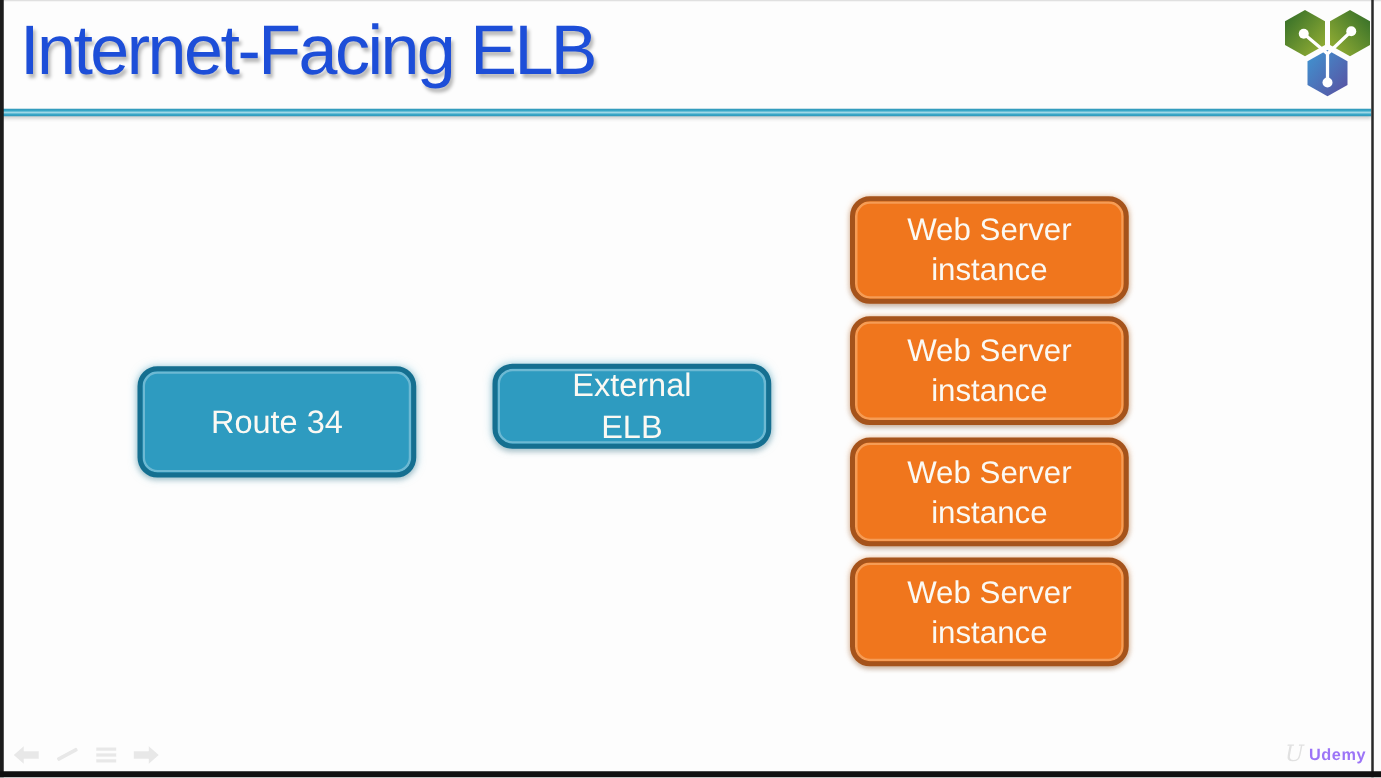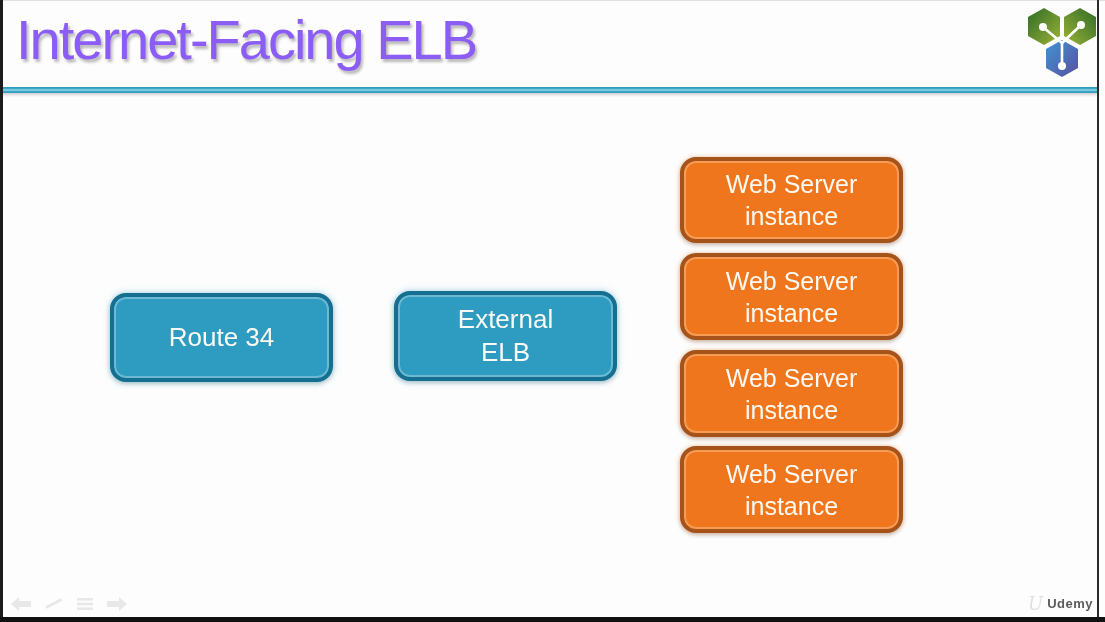--- a/index.html
+++ b/index.html
@@ -14,21 +14,21 @@
   
   .frame-left   { position:absolute; left:0; top:0; width:3px; height:622px; background:#1c1c1c; }
   .frame-bottom { position:absolute; left:0; bottom:0; width:1105px; height:5px; background:#101010; }
   .frame-right  { position:absolute; left:1097px; top:0; width:2px; height:622px; background:#2a2a2a; }
   .frame-top    { position:absolute; left:0; top:0; width:1105px; height:1px; background:#e0e0e0; }
 
   
   .title {
     position: absolute; left: 16px; top: 4px;
     font-size: 56px; letter-spacing: -2px; line-height: 72px;
-    color: #8b5cf6;
+    color: #1d4ed8;
     text-shadow: 2px 3px 3px rgba(0,0,0,0.28);
   }
   .logo {
     position: absolute; left: 1026px; top: 3px; width: 72px; height: 82px;
   }
   .divider {
     position: absolute; left: 0; top: 87px; width: 1097px; height: 6px;
     background: linear-gradient(to bottom, #2f96b8 0%, #39a8c8 25%, #9ed7e6 50%, #39a8c8 75%, #2f96b8 100%);
     box-shadow: 0 2px 3px rgba(0,0,0,0.18);
   }
@@ -51,40 +51,40 @@
   }
   .node-orange {
     background: #f0761d;
     border: 4px solid #a5531b;
     box-shadow: inset 0 0 0 2px rgba(255,215,170,0.40),
                 0 0 5px rgba(235,130,45,0.40),
                 0 2px 4px rgba(0,0,0,0.22);
     font-size: 25px; line-height: 32px;
   }
   .n-route53     { left: 110px; top: 293px; width: 223px; height: 89px; }
-  .n-elb         { left: 394px; top: 291px; width: 223px; height: 90px; }
+  .n-elb         { left: 394px; top: 291px; width: 223px; height: 68px; }
   .n-web0        { left: 680px; top: 157px; width: 223px; height: 86px; }
   .n-web1        { left: 680px; top: 253px; width: 223px; height: 87px; }
   .n-web2        { left: 680px; top: 350px; width: 223px; height: 87px; }
   .n-web3        { left: 680px; top: 446px; width: 223px; height: 87px; }
 
   
   .player-controls {
     position: absolute; left: 10px; bottom: 10px;
     display: flex; gap: 10px; align-items: center;
   }
   .pc-icon { width: 22px; height: 16px; opacity: 0.9; }
 
   .watermark {
     position: absolute; right: 12px; bottom: 8px;
     display: flex; align-items: center; gap: 4px;
     color: #dedede; opacity: 0.85;
   }
   .wm-logo { font-family: "DejaVu Serif", serif; font-style: italic; font-size: 18px; color: #dcdcdc; }
-  .wm-text { font-size: 13px; font-weight: bold; color: #404040; letter-spacing: 0.5px; }
+  .wm-text { font-size: 13px; font-weight: bold; color: #8b5cf6; letter-spacing: 0.5px; }
 </style>
 </head>
 <body>
 
 <div class="slide">
 
   <div class="title">Internet-Facing ELB</div>
 
   <svg class="logo" viewBox="0 0 72 82">
     <defs>

